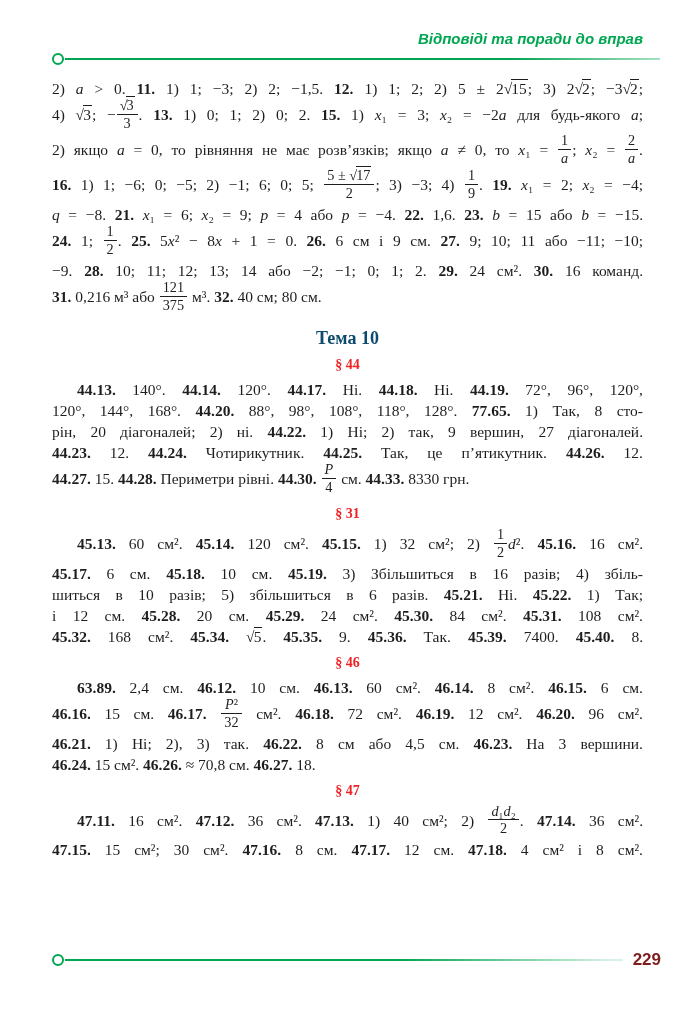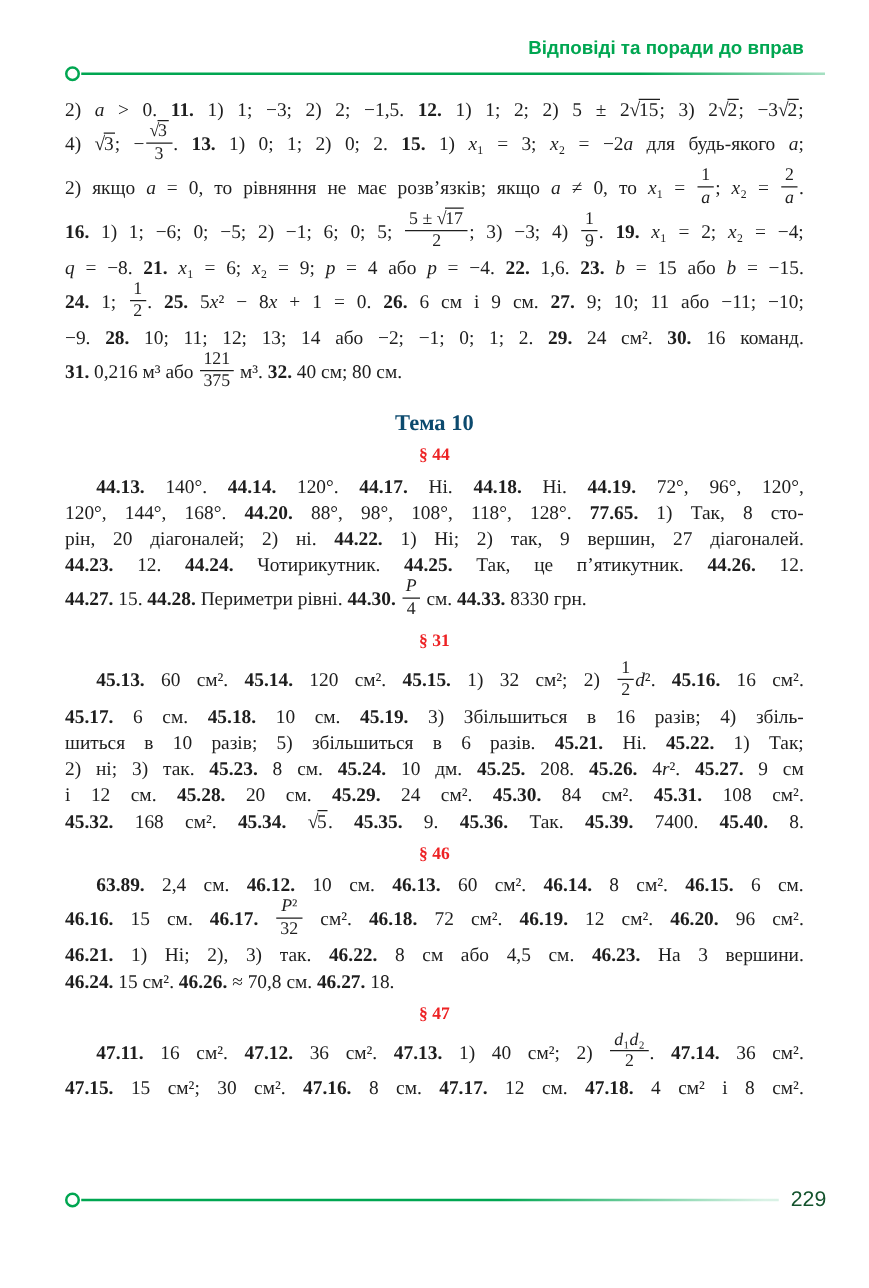--- a/index.html
+++ b/index.html
@@ -12,20 +12,21 @@
     font-family:"Liberation Serif", serif;
     font-size:15.5px;
     color:#1e1e1e;
     overflow:hidden;
   }
   
   .running-head{
     text-align:right;
     font-family:"Liberation Sans", sans-serif;
     font-weight:bold;
+    font-style:italic;
     font-size:15px;
     color:#00A651;
     margin-bottom:6px;
   }
   .rule-row{
     display:flex;align-items:center;
     margin-right:-17px;
   }
   .rule-dot{
     width:8px;height:8px;flex:0 0 auto;
@@ -64,21 +65,21 @@
   .heading.tema{color:#0c4a6e;font-size:18px;margin:12px 0 4px 0;}
   .heading.sect{color:#ED2224;font-size:14px;margin:8px 0 6px 0;}
   
   .footer{
     position:absolute;left:52px;right:34px;top:950px;
     display:flex;align-items:center;
   }
   .footer .page-num{
     margin-left:10px;
     font-family:"Liberation Sans", sans-serif;
-    font-weight:normal;font-size:17px;color:#14532d;
+    font-weight:bold;font-size:17px;color:#7f1d1d;
   }
 </style>
 </head>
 <body>
 
 <div class="page">
 
   <div class="running-head">Відповіді та поради до вправ</div>
 
   <div class="rule-row">
@@ -104,21 +105,20 @@
         <div class="line just"><span>120°, 144°, 168°. </span><span class="bld">44.20.</span><span> 88°, 98°, 108°, 118°, 128°. </span><span class="bld">77.65.</span><span> 1) Так, 8 сто-</span></div>
         <div class="line just"><span>рін, 20 діагоналей; 2) ні. </span><span class="bld">44.22.</span><span> 1) Ні; 2) так, 9 вершин, 27 діагоналей.</span></div>
         <div class="line just"><span class="bld">44.23.</span><span> 12. </span><span class="bld">44.24.</span><span> Чотирикутник. </span><span class="bld">44.25.</span><span> Так, це п’ятикутник. </span><span class="bld">44.26.</span><span> 12.</span></div>
         <div class="line left"><span class="bld">44.27.</span><span> 15. </span><span class="bld">44.28.</span><span> Периметри рівні. </span><span class="bld">44.30.</span><span> </span><span class="frac"><span class="num"><span class="itl">P</span></span><span class="den"><span>4</span></span></span><span> см. </span><span class="bld">44.33.</span><span> 8330 грн.</span></div>
       </div>
       <div class="heading sect">§ 31</div>
       <div class="para">
         <div class="line just ind"><span class="bld">45.13.</span><span> 60 см². </span><span class="bld">45.14.</span><span> 120 см². </span><span class="bld">45.15.</span><span> 1) 32 см²; 2) </span><span class="frac"><span class="num"><span>1</span></span><span class="den"><span>2</span></span></span><span class="itl">d</span><span>². </span><span class="bld">45.16.</span><span> 16 см².</span></div>
         <div class="line just"><span class="bld">45.17.</span><span> 6 см. </span><span class="bld">45.18.</span><span> 10 см. </span><span class="bld">45.19.</span><span> 3) Збільшиться в 16 разів; 4) збіль-</span></div>
         <div class="line just"><span>шиться в 10 разів; 5) збільшиться в 6 разів. </span><span class="bld">45.21.</span><span> Ні. </span><span class="bld">45.22.</span><span> 1) Так;</span></div>
-        <div class="line just"><span>2) ні; 3) так. </span><span class="bld">45.23.</span><span> 8 см. </span><span class="bld">45.24.</span><span> 10 дм. </span><span class="bld">45.25.</span><span> 208. </span><span class="bld">45.26.</span><span> 4</span><span class="itl">r</span><span>². </span><span class="bld">45.27.</span><span> 9 см</span></div>
         <div class="line just"><span>і 12 см. </span><span class="bld">45.28.</span><span> 20 см. </span><span class="bld">45.29.</span><span> 24 см². </span><span class="bld">45.30.</span><span> 84 см². </span><span class="bld">45.31.</span><span> 108 см².</span></div>
         <div class="line just"><span class="bld">45.32.</span><span> 168 см². </span><span class="bld">45.34.</span><span> </span><span class="sqrt"><span class="rad">√</span><span class="vinc">5</span></span><span>. </span><span class="bld">45.35.</span><span> 9. </span><span class="bld">45.36.</span><span> Так. </span><span class="bld">45.39.</span><span> 7400. </span><span class="bld">45.40.</span><span> 8.</span></div>
       </div>
       <div class="heading sect">§ 46</div>
       <div class="para">
         <div class="line just ind"><span class="bld">63.89.</span><span> 2,4 см. </span><span class="bld">46.12.</span><span> 10 см. </span><span class="bld">46.13.</span><span> 60 см². </span><span class="bld">46.14.</span><span> 8 см². </span><span class="bld">46.15.</span><span> 6 см.</span></div>
         <div class="line just"><span class="bld">46.16.</span><span> 15 см. </span><span class="bld">46.17.</span><span> </span><span class="frac"><span class="num"><span class="itl">P</span><span>²</span></span><span class="den"><span>32</span></span></span><span> см². </span><span class="bld">46.18.</span><span> 72 см². </span><span class="bld">46.19.</span><span> 12 см². </span><span class="bld">46.20.</span><span> 96 см².</span></div>
         <div class="line just"><span class="bld">46.21.</span><span> 1) Ні; 2), 3) так. </span><span class="bld">46.22.</span><span> 8 см або 4,5 см. </span><span class="bld">46.23.</span><span> На 3 вершини.</span></div>
         <div class="line left"><span class="bld">46.24.</span><span> 15 см². </span><span class="bld">46.26.</span><span> ≈ 70,8 см. </span><span class="bld">46.27.</span><span> 18.</span></div>
       </div>

